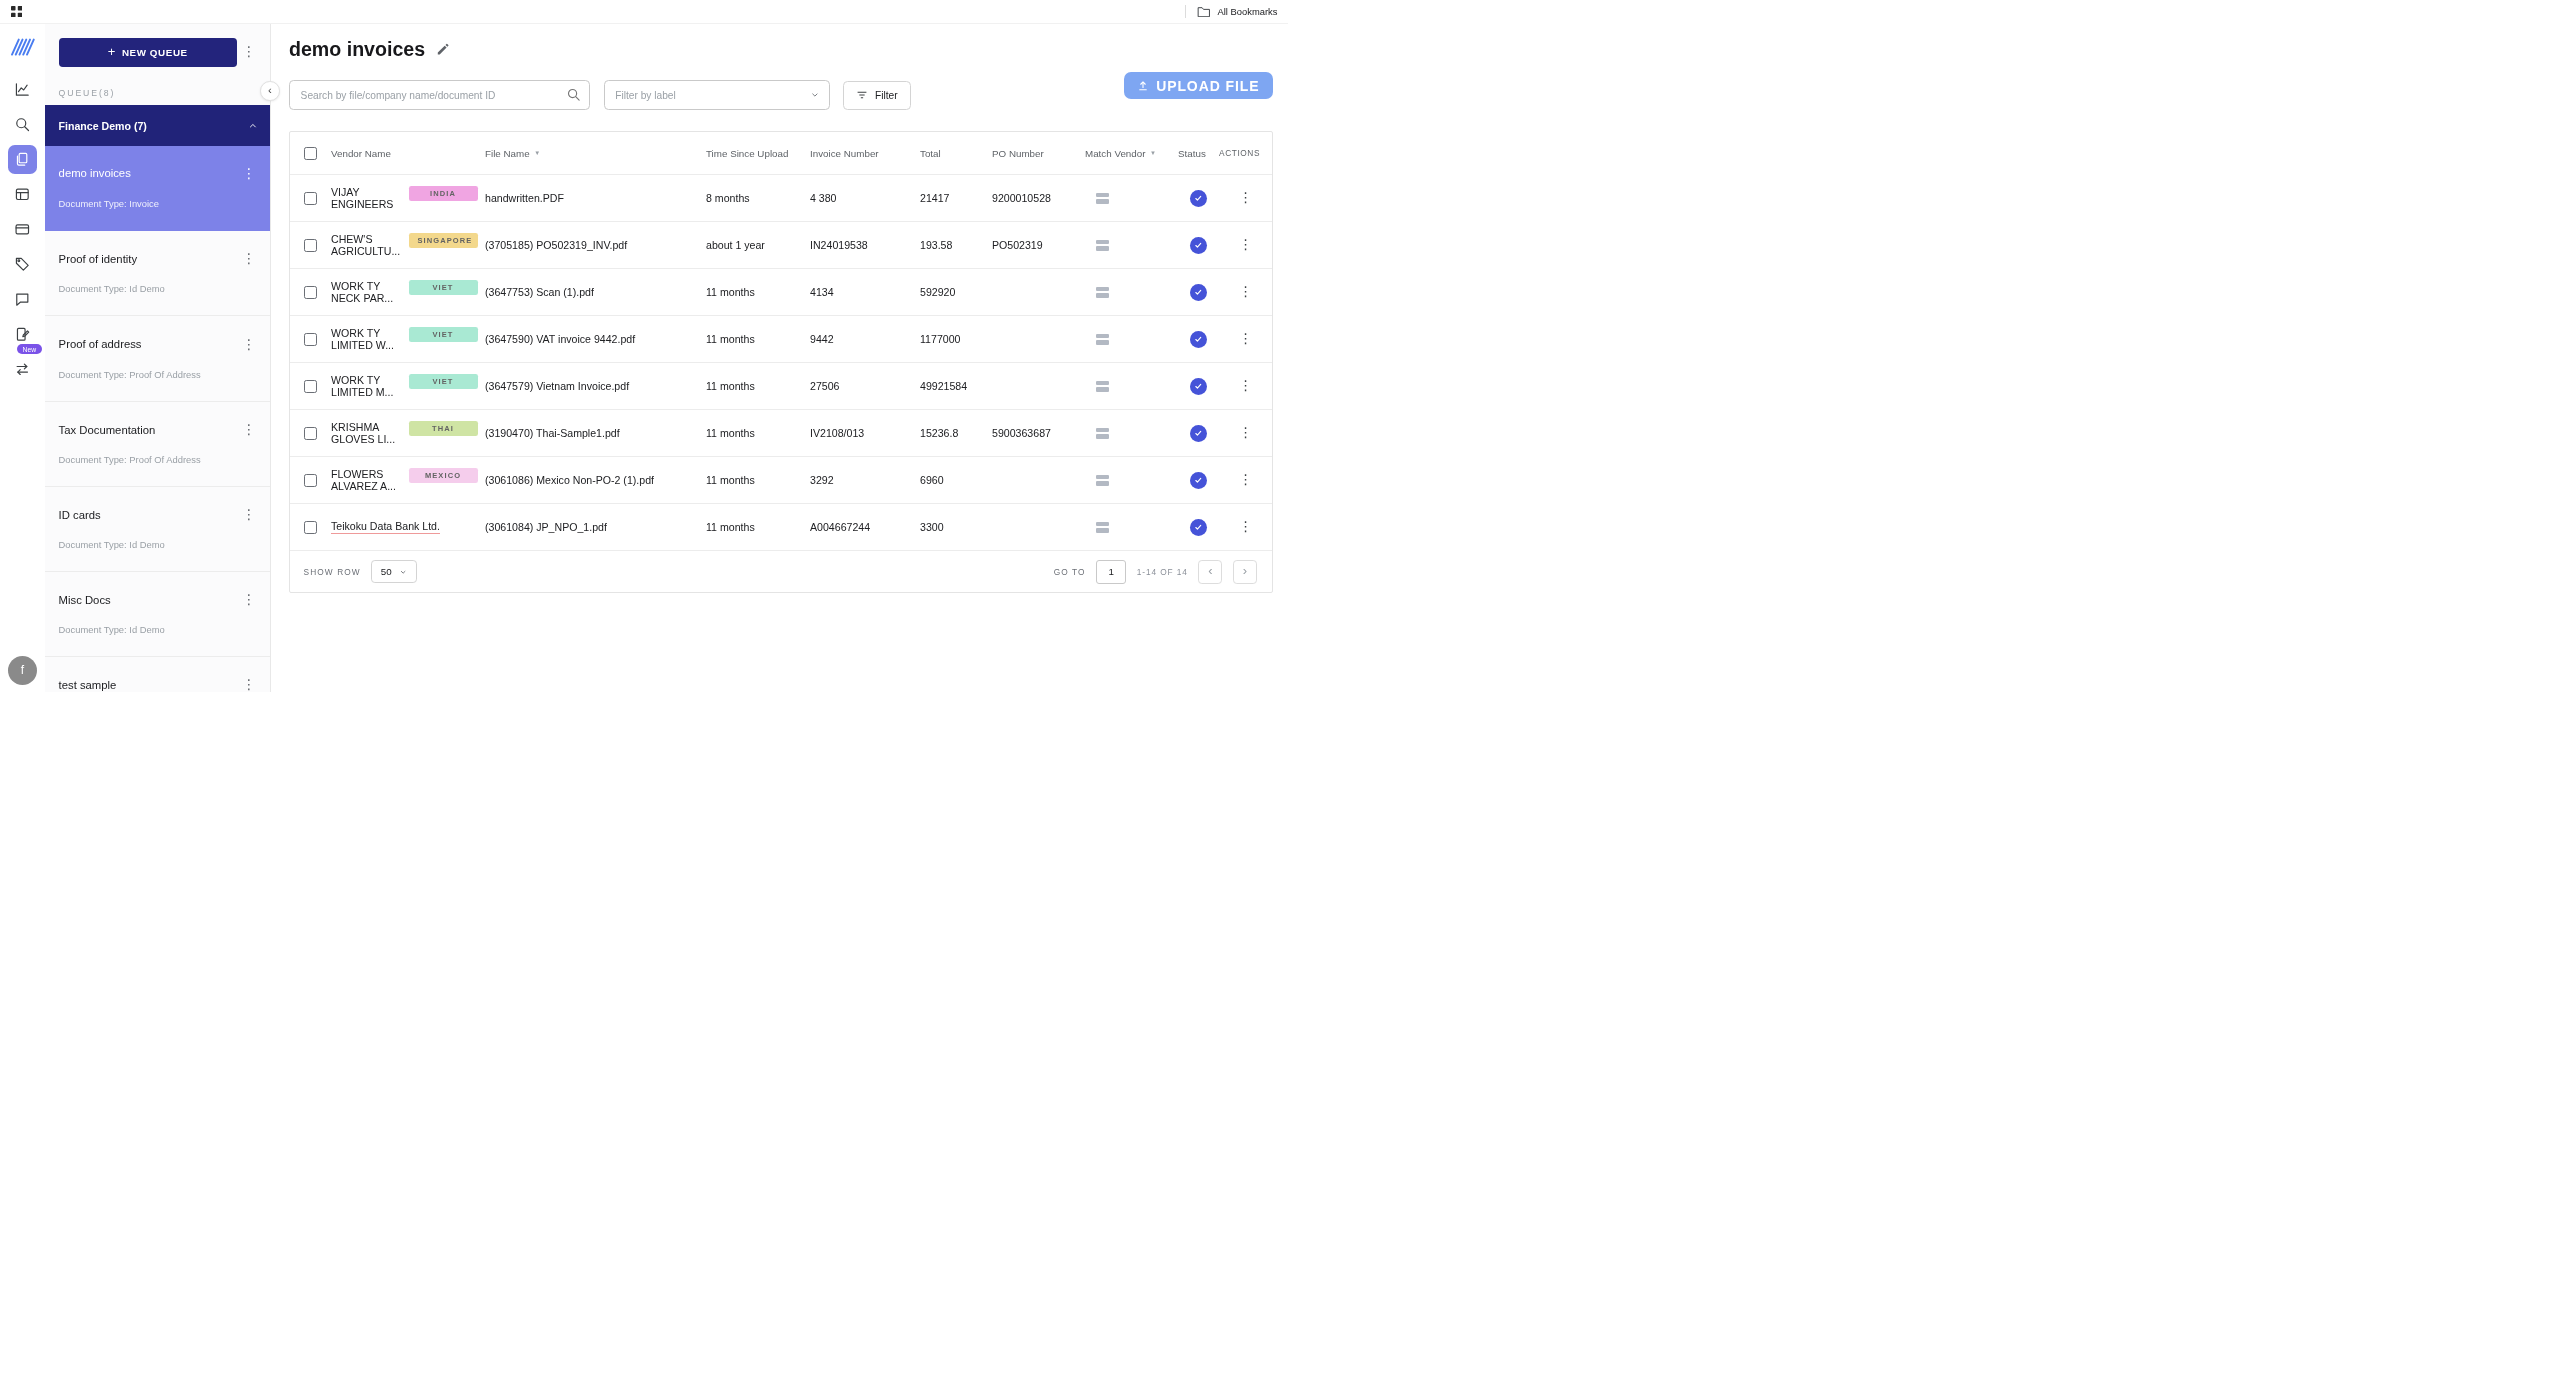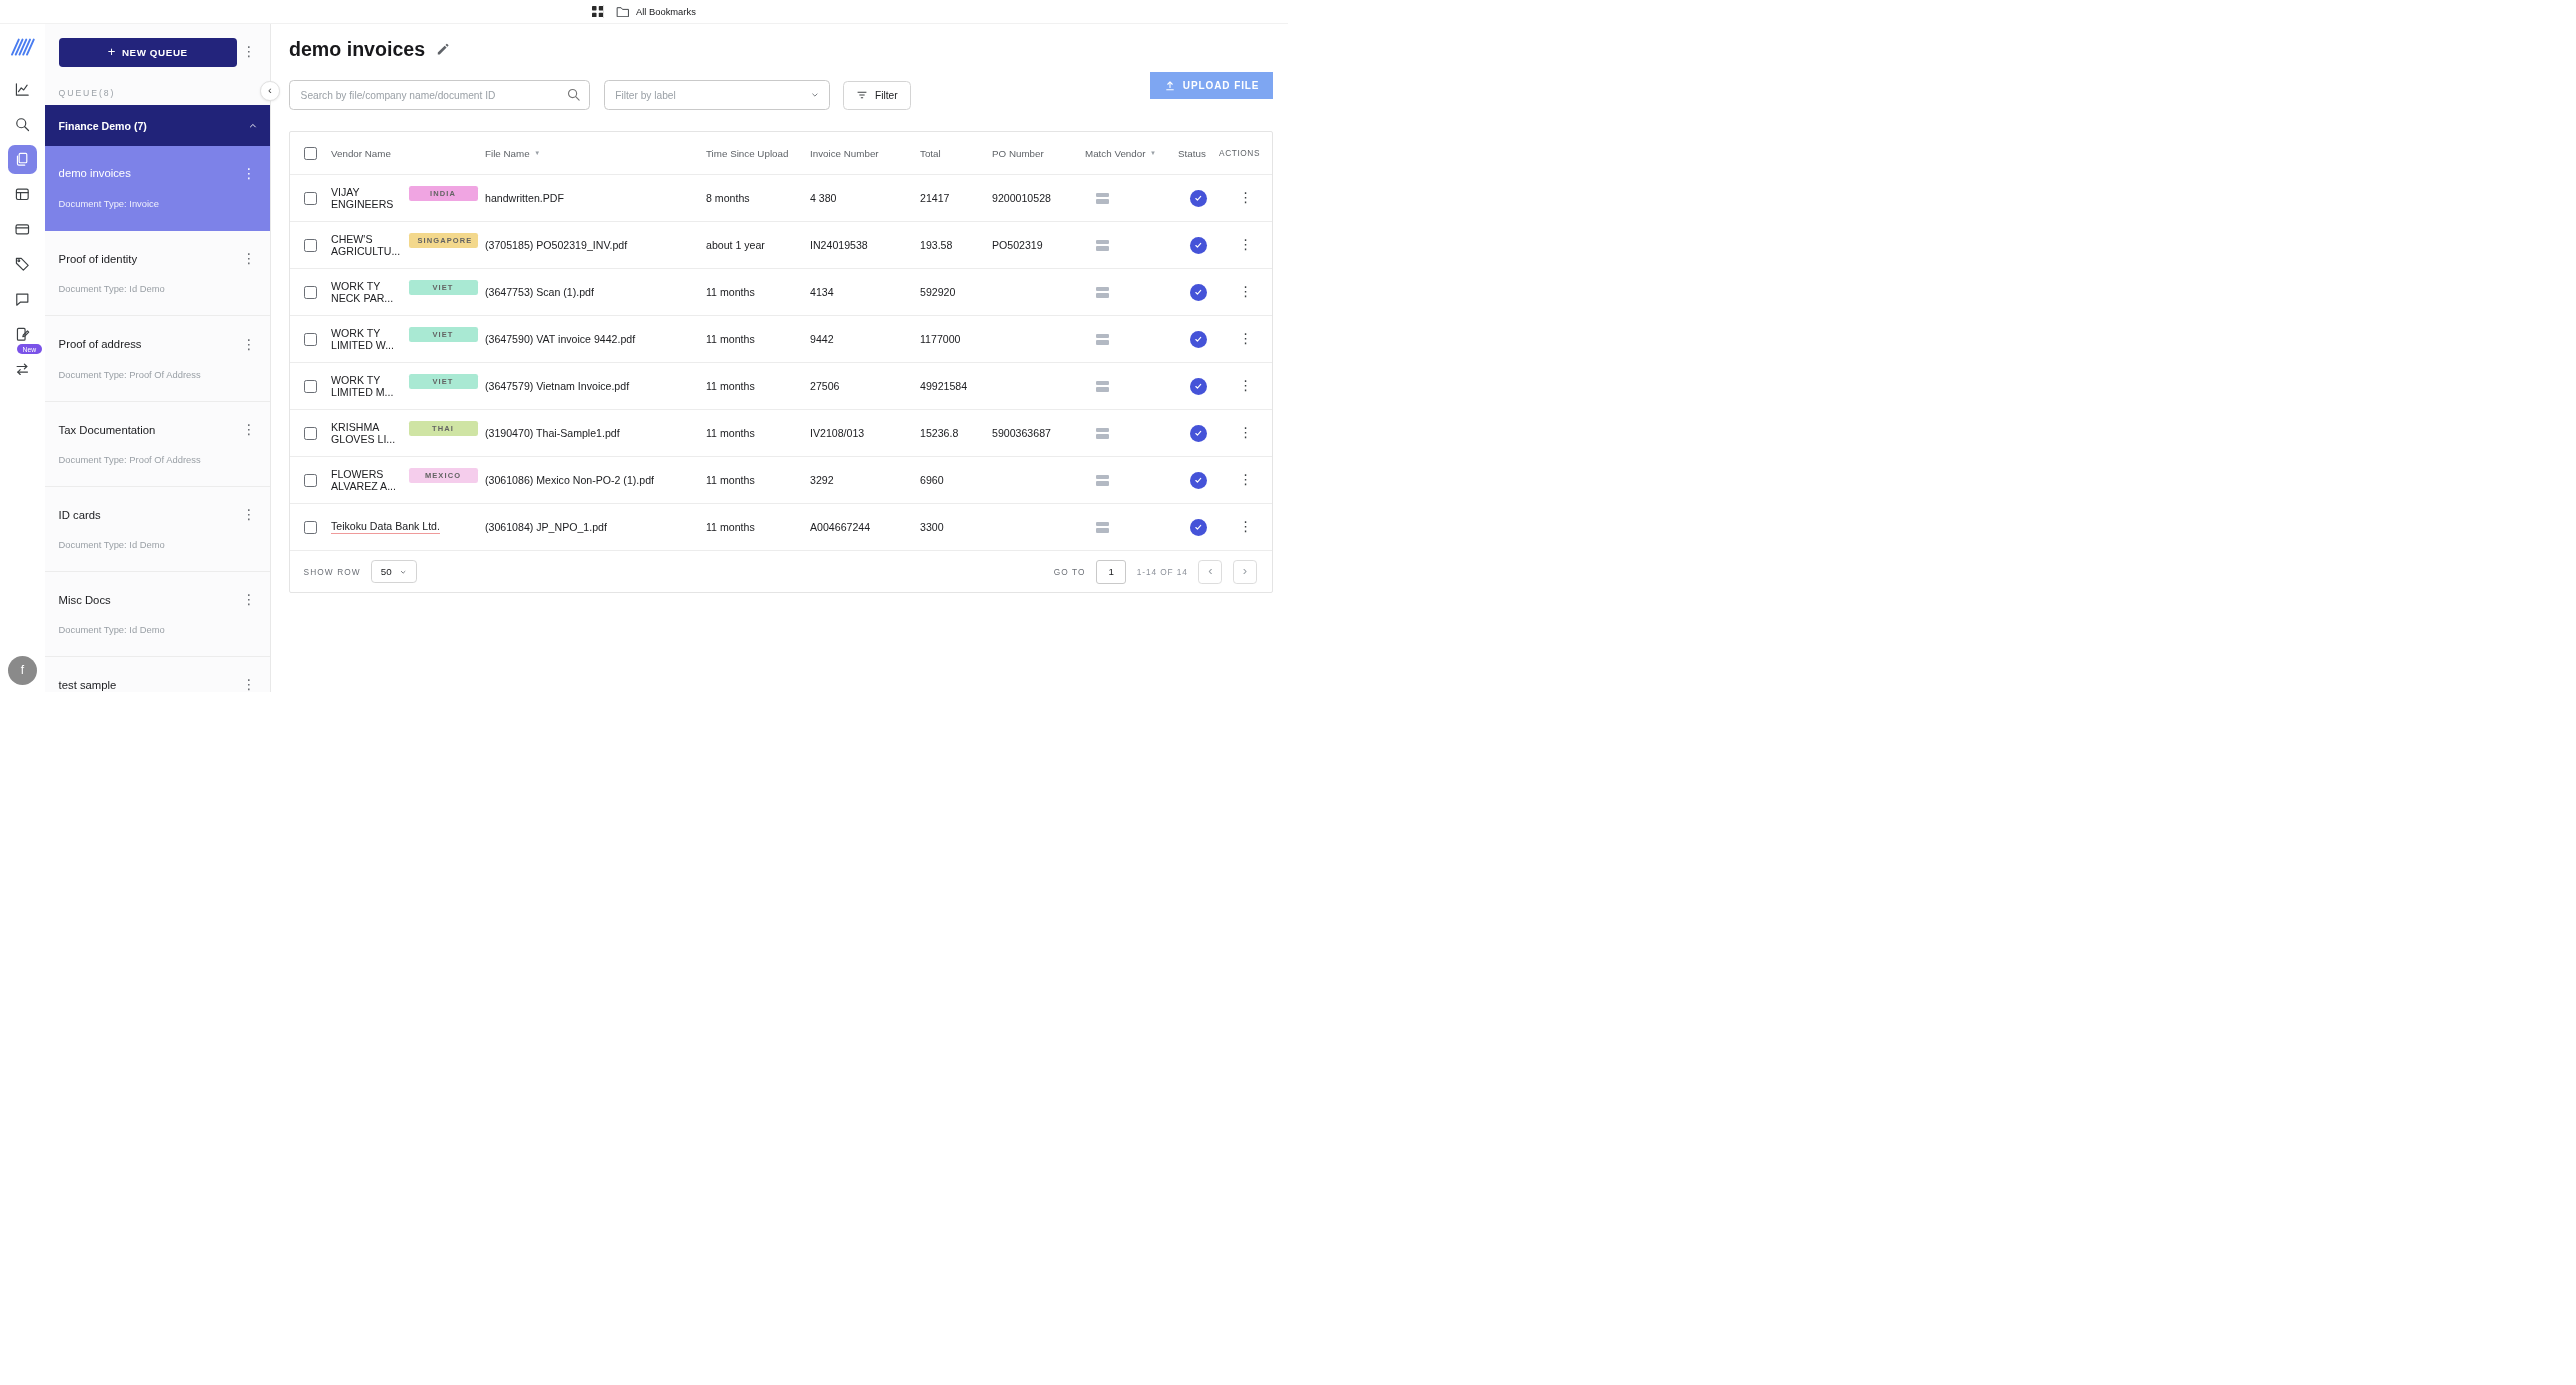--- a/index.html
+++ b/index.html
@@ -1,20 +1,20 @@
 <!DOCTYPE html>
 <html style="font-size:12px"><head>
 <meta charset="utf-8">
 <style>
   *{box-sizing:border-box;margin:0;padding:0}
   html,body{width:1288px;height:693px}
   body{font-family:"Liberation Sans",sans-serif;background:#fff;color:#202124;overflow:hidden}
 
   
-  .topbar{height:24px;display:flex;align-items:center;justify-content:center;padding:0 10.6px;background:#fff;border-bottom:0.8px solid #f1f1f1}
+  .topbar{height:24px;display:flex;align-items:center;justify-content:space-between;padding:0 10.6px;background:#fff;border-bottom:0.8px solid #f1f1f1}
   .tb-right{display:flex;align-items:center;gap:6.8px;font-size:9.4px;font-weight:500;color:#202124}
   .tb-divider{width:0.8px;height:13.6px;background:#dcdcdc;margin-right:4.5px}
 
   
   .app{display:flex;height:668px;overflow:hidden}
 
   
   .rail{width:45px;display:flex;flex-direction:column;align-items:center;padding:10.6px 0 7.5px;background:#fff;flex:0 0 45px}
   .logo{margin-bottom:15px}
   .ricon{width:29px;height:29px;display:flex;align-items:center;justify-content:center;margin-bottom:6px;position:relative;cursor:pointer;border-radius:6.8px}
@@ -41,21 +41,21 @@
   .qsub{margin-top:16px;font-size:9.4px;color:#9aa0a6}
   .qitem.sel{background:#7d82e8;border-bottom:none;padding-top:19px;padding-bottom:22.6px}
   .qitem.sel .qtitle{color:#fff;font-weight:500}
   .qitem.sel .qsub{color:rgba(255,255,255,.88)}
 
   
   .main{flex:1;position:relative;padding:13.6px 15px 0 18px;background:#fff;overflow:hidden}
   .title-row{display:flex;align-items:center;gap:10.6px}
   .title-row h1{font-size:19.6px;font-weight:bold;color:#18181b}
   .pencil{cursor:pointer;display:flex}
-  .upload{position:absolute;top:48px;right:15px;height:27px;display:flex;align-items:center;gap:6.8px;padding:0 13.6px;background:#7ea6f2;border:none;border-radius:0;color:#fff;font-family:inherit;font-size:10px;font-weight:bold;letter-spacing:0.9px;cursor:pointer}
+  .upload{position:absolute;top:48px;right:15px;height:27px;display:flex;align-items:center;gap:6.8px;padding:0 13.6px;background:#7ea6f2;border:none;border-radius:7px;color:#fff;font-family:inherit;font-size:14px;font-weight:bold;letter-spacing:0.9px;cursor:pointer}
   .tabs{display:flex;gap:36px;margin-top:13.6px}
   .tab{font-size:10.6px;color:#3c4043;padding-bottom:11.3px;cursor:pointer;position:relative;white-space:nowrap}
   .tab.active{color:#18181b;font-weight:500}
   .tab.active::after{content:"";position:absolute;left:0;right:-7.5px;bottom:0;height:2.3px;background:#4553d8;border-radius:1.5px}
 
   .filters{display:flex;align-items:center;margin-top:19.6px}
   .search-wrap{position:relative;width:301px}
   .search-wrap input{width:100%;height:30px;border:0.8px solid #c9c9c9;border-radius:4.5px;padding:0 32px 0 10.6px;font-family:inherit;font-size:10.2px;color:#202124;outline:none;background:#fff}
   .search-wrap input::placeholder{color:#9aa0a6}
   .sicon{position:absolute;right:9px;top:6.8px}

